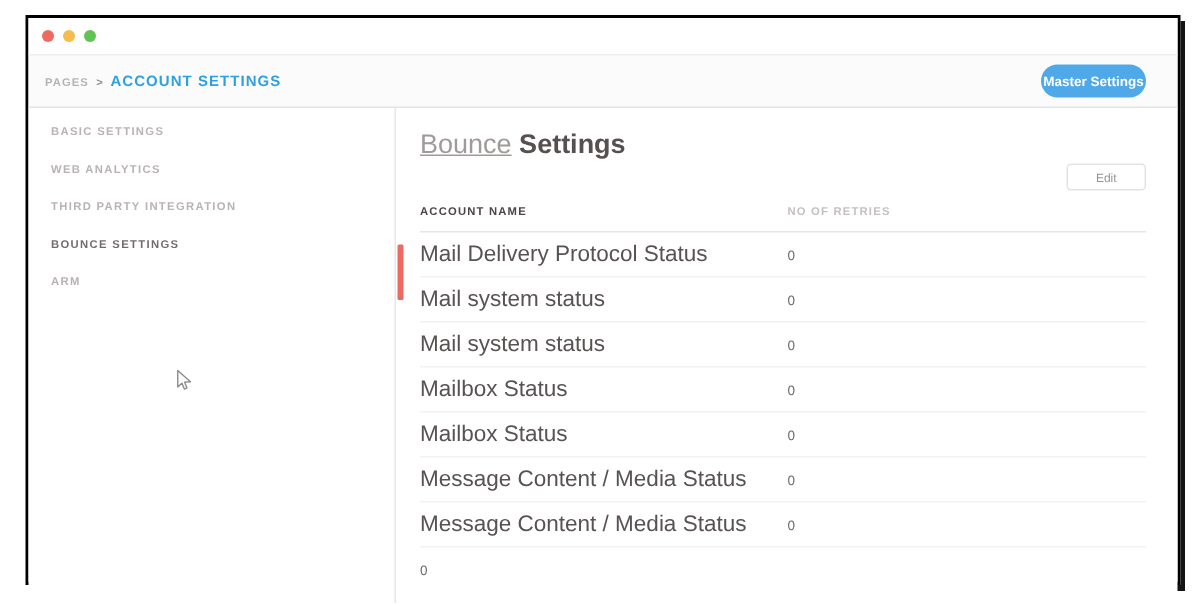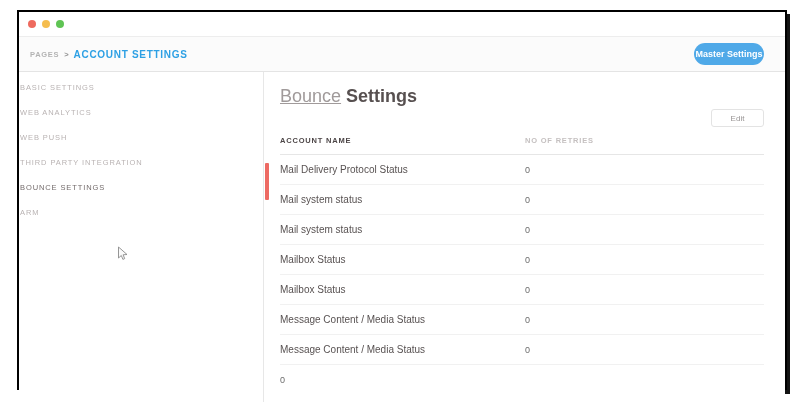--- a/index.html
+++ b/index.html
@@ -25,42 +25,42 @@
   .crumb-sep { font-size:7.5px; color:#8f8f8f; margin:0 5px; font-weight:700; }
   .crumb-cur { font-size:10px; font-weight:700; letter-spacing:.7px; color:#2da0e4; cursor:pointer; }
   .master-btn { margin-left:auto; width:70px; height:22px; background:#4fa9e8; border:none;
                 border-radius:11px; color:#fff; font-size:9px; font-weight:600;
                 font-family:"Liberation Sans", sans-serif;
                 display:flex; align-items:center; justify-content:center; cursor:pointer; }
 
   
   .mainrow { display:flex; height:330px; }
   .sidebar { width:245px; border-right:1px solid #e7e7e7; padding-top:3px; background:#fff; }
-  .side-item { height:25px; display:flex; align-items:center; padding-left:1px;
-               font-size:7.5px; font-weight:400; letter-spacing:.9px; color:#b9b3b3; cursor:pointer; }
+  .side-item { height:25px; display:flex; align-items:center; padding-left:15px;
+               font-size:7.5px; font-weight:700; letter-spacing:.9px; color:#b9b3b3; cursor:pointer; }
   .side-item.active { color:#746c6c; }
 
   .content { flex:1; padding:13px 21px 0 16px; background:#fff; }
   .page-title { font-size:18px; line-height:22px; height:22px; margin-bottom:2px; }
   .t-light { color:#a09a9a; font-weight:400;text-decoration:underline; }
   .t-bold  { color:#575050; font-weight:600; }
 
   .edit-row { display:flex; justify-content:flex-end; height:18px; }
   .edit-btn { width:53px; height:18px; background:#fff; border:1px solid #e3e3e3;
               border-radius:3px; color:#989494; font-size:8px;
               font-family:"Liberation Sans", sans-serif; cursor:pointer; }
 
   .thead, .trow { display:grid; grid-template-columns:245px 1fr; align-items:center; }
   .thead { height:28px; border-bottom:1px solid #e6e6e6; }
   .th { font-size:7.5px; font-weight:700; letter-spacing:.8px; }
   .th.col-cat { color:#4c4546; }
   .th.col-ret { color:#c5c0c0; }
   .trow { height:30px; border-bottom:1px solid #f1f1f1; }
   .trow:last-child { border-bottom:none; }
-  .td.cat { font-size:10px; color:#585252; }
+  .td.cat { font-size:15px; color:#585252; }
   .td.ret { font-size:9px; color:#6b6b6b; }
 
   
   .red-marker { position:absolute; left:246px; top:151px; width:4px; height:37px;
                 background:#ed6a63; border-radius:1px; }
 
   
   .cursor { position:absolute; left:98px; top:234px; width:12px; height:16px; }
 </style>
 </head>
@@ -86,23 +86,20 @@
     <nav class="sidebar">
 
         <div class="side-item">
           <span>BASIC SETTINGS</span>
         </div>
 
         <div class="side-item">
           <span>WEB ANALYTICS</span>
         </div>
 
-        <div class="side-item">
-          <span>WEB PUSH</span>
-        </div>
 
         <div class="side-item">
           <span>THIRD PARTY INTEGRATION</span>
         </div>
 
         <div class="side-item active">
           <span>BOUNCE SETTINGS</span>
         </div>
 
         <div class="side-item">

